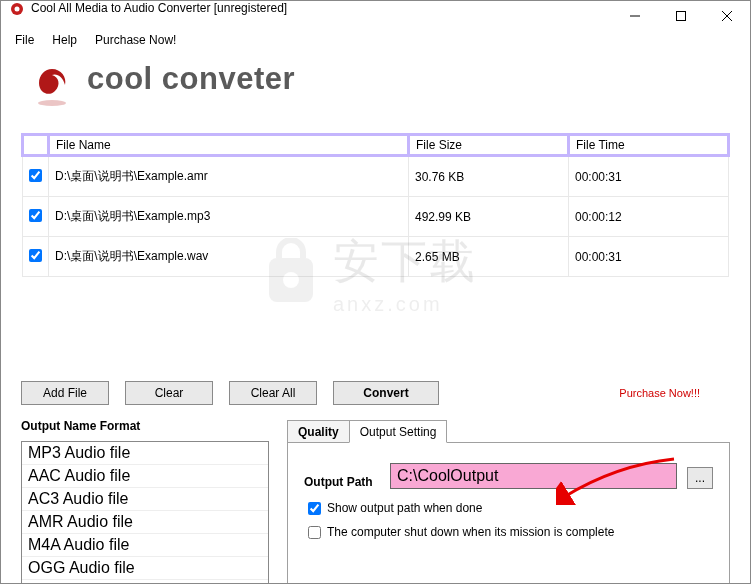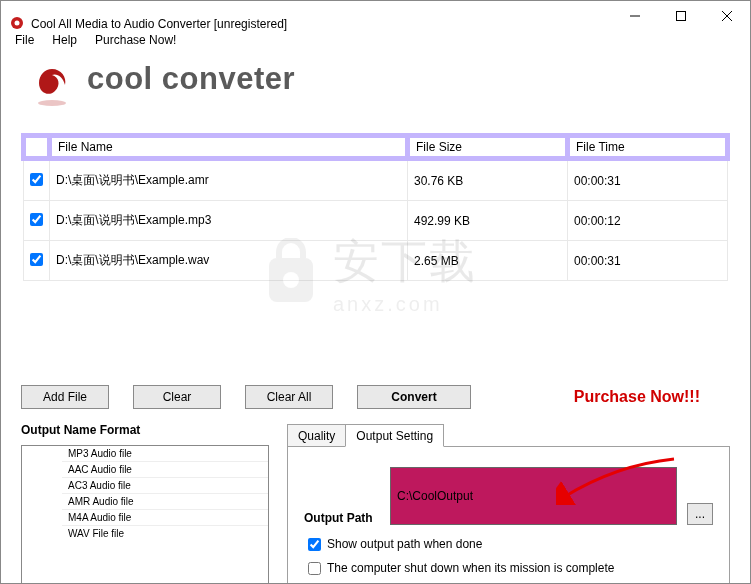--- a/index.html
+++ b/index.html
@@ -1,61 +1,61 @@
 <!DOCTYPE html>
 <html><head>
 <meta charset="utf-8">
 <style>
 * { box-sizing: border-box; margin: 0; padding: 0; font-family: "Segoe UI", Tahoma, sans-serif; font-size: 12px; }
 body { background: #fff; width: 751px; height: 584px; position: relative; overflow: hidden; border: 1px solid #888; }
 
-.titlebar { height: 30px; display: flex; align-items: flex-end; padding: 0 0 0 8px; background: #fff; }
+.titlebar { height: 30px; display: flex; align-items: flex-start; padding: 0 0 0 8px; background: #fff; }
 .titlebar-icon { width: 16px; height: 16px; margin-right: 6px; display: inline-flex; align-items: center; justify-content: center; }
 .titlebar-text { color: #000; font-size: 12px; flex: 1; }
 .titlebar-btns { display: flex; }
 .titlebar-btn { width: 46px; height: 30px; display: flex; align-items: center; justify-content: center; color: #000; }
 
 .menubar { height: 20px; display: flex; align-items: flex-start; padding: 0 6px; gap: 2px; }
 .menubar-item { padding: 2px 8px; color: #000; }
 
 .content { padding: 10px 20px 20px 20px; }
 
 .logo-row { height: 62px; display: flex; padding: 0 6px; margin-bottom: 10px; }
 .logo-icon { width: 50px; height: 50px; margin-right: 10px; display: flex; align-items: center; justify-content: center; }
 .logo-text { font-size: 31px; font-weight: bold; color: #5a5a5a; letter-spacing: 0.5px; font-family: "Arial", sans-serif; }
 
 .file-table { border: 1px solid #a0a0a0; width: 100%; border-collapse: collapse; background: #fff; }
-.file-table th { background: #fff; border: 5px solid #c4b5fd; text-align: left; padding: 2px 6px; font-weight: normal; font-size: 12px; }
+.file-table th { background: #fff; border: 3px solid #c4b5fd; text-align: left; padding: 2px 6px; font-weight: normal; font-size: 12px; }
 .file-table th.chk { width: 24px; }
 .file-table td { border: 1px solid #e8e8e8; padding: 11px 6px; font-size: 12px; }
 .file-table td.chk { text-align: center; }
 .table-gap { height: 88px; }
 
-.btn-row { display: flex; gap: 24px; align-items: center; margin: 16px 0 14px 0; }
+.btn-row { display: flex; gap: 16px; align-items: center; margin: 16px 0 14px 0; }
 .btn { width: 88px; height: 24px; border: 1px solid #8a8a8a; background: #e9e9e9; display: flex; align-items: center; justify-content: center; font-size: 12px; }
-.btn.bold { font-weight: bold; width: 114px; }
-.purchase-now { margin-left: auto; color: #d00000; font-weight: bold; font-size: 16px; padding-right: 30px; }
+.btn.bold { font-weight: bold; width: 106px; }
+.purchase-now { margin-left: auto; color: #d00000; font-weight: normal; font-size: 11px; padding-right: 30px; }
 
 .bottom { display: flex; gap: 18px; }
 .format-box { width: 248px; }
 .format-title { font-weight: bold; font-size: 12px; margin-bottom: 8px; }
 .format-list { border: 1px solid #888; height: 146px; background: #fff; }
-.format-item { padding: 2px 6px; border-bottom: 1px solid #eee; font-size: 10px; margin-left: 40px; }
+.format-item { padding: 2px 6px; border-bottom: 1px solid #eee; font-size: 16px; }
 .format-item:last-child { border-bottom: none; }
 
 .settings { flex: 1; }
 .tabs { display: flex; position: relative; top: 1px; z-index: 2; }
 .tab { padding: 4px 10px 3px 10px; border: 1px solid #a0a0a0; background: #fff; font-size: 12px; margin-right: -1px; }
-.tab.inactive { border-bottom: 1px solid #a0a0a0; background: #f4f4f4; }
+.tab.inactive { border-bottom: 1px solid #a0a0a0; background: #f4f4f4; font-weight: bold; }
 .tab.active { border-bottom: 1px solid #fff; text-align: center; }
 .tab-panel { border: 1px solid #a0a0a0; padding: 20px 16px 16px 16px; height: 150px; background: #fff; }
 
 .path-row { display: flex; align-items: flex-end; gap: 10px; margin-bottom: 12px; }
 .path-label { font-weight: bold; font-size: 12px; width: 76px; }
-.path-input { flex: 1; border: 1px solid #666; padding: 21px 6px; font-size: 12px; background: #be185d; }
+.path-input { flex: 1; border: 1px solid #666; padding: 3px 6px; font-size: 16px; background: #f9a8d4; }
 .path-browse { width: 26px; height: 22px; border: 1px solid #888; background: #e9e9e9; display: flex; align-items: center; justify-content: center; }
 
 .check-row { display: flex; align-items: center; gap: 6px; margin: 6px 0 10px 4px; font-size: 12px; }
 .check-row input { width: 13px; height: 13px; }
 
 .arrow { position: absolute; left: 555px; top: 454px; pointer-events: none; }
 .watermark { position: absolute; left: 260px; top: 230px; opacity: 0.12; pointer-events: none; display: flex; align-items: center; gap: 12px; }
 .watermark-text { font-size: 46px; color: #555; font-weight: 300; letter-spacing: 2px; }
 </style>
 </head>
@@ -149,20 +149,21 @@
 
   <div class="bottom">
     <div class="format-box">
       <div class="format-title">Output Name Format</div>
       <div class="format-list" id="format-list">
           <div class="format-item">MP3 Audio file</div>
           <div class="format-item">AAC Audio file</div>
           <div class="format-item">AC3 Audio file</div>
           <div class="format-item">AMR Audio file</div>
           <div class="format-item">M4A Audio file</div>
+          <div class="format-item">OGG Audio file</div>
           <div class="format-item">WAV File file</div>
         </div>
     </div>
 
     <div class="settings">
       <div class="tabs">
         <div class="tab inactive">Quality</div>
         <div class="tab active">Output Setting</div>
       </div>
       <div class="tab-panel">

